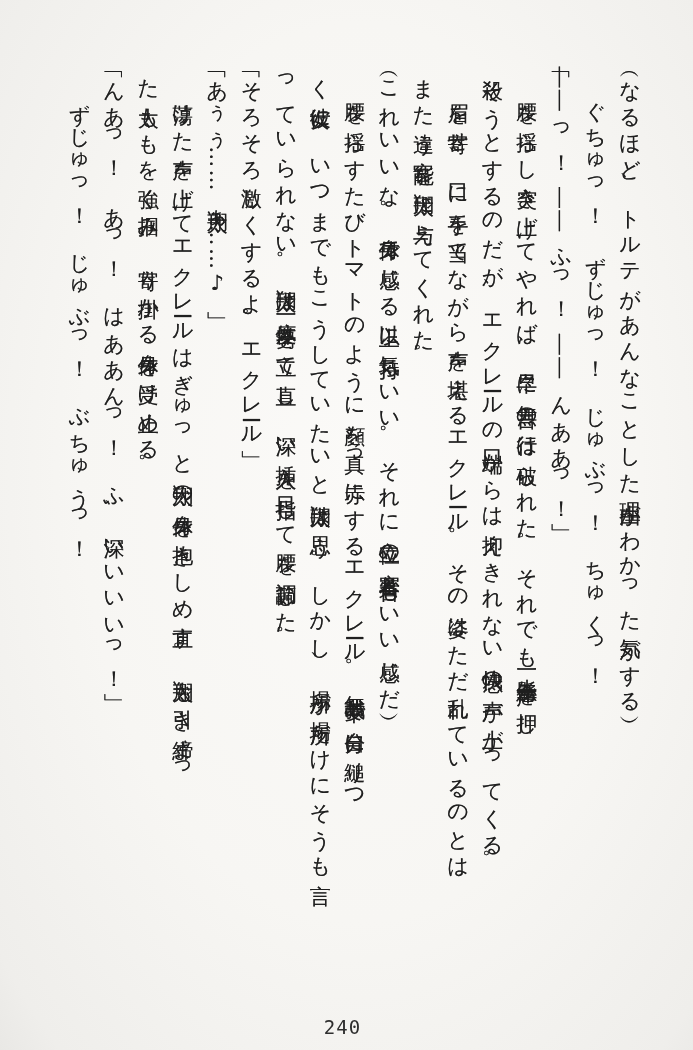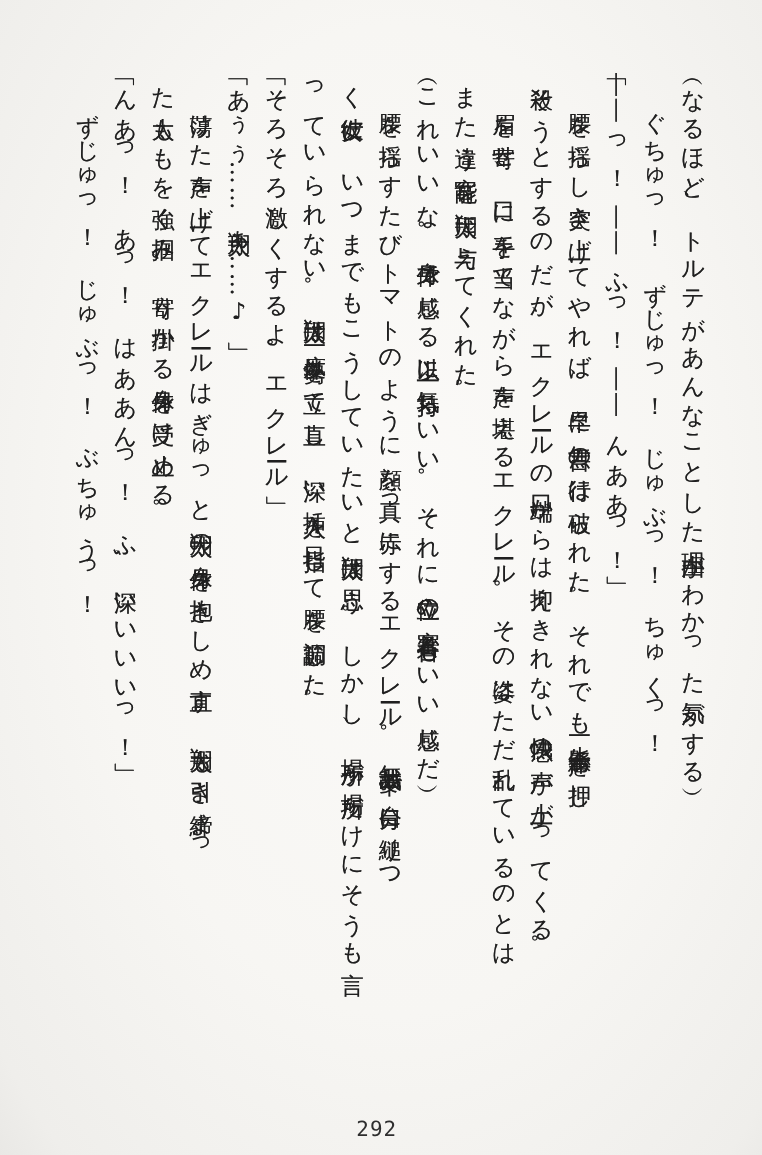--- a/index.html
+++ b/index.html
@@ -64,14 +64,14 @@
     <p class="tline">　腰を揺らすたびトマトのように顔を真っ赤にするエクレール。無我夢中で自分に縋りつ</p>
     <p class="tline">く彼女に、いつまでもこうしていたいと翔太は思う。しかし、場所が場所だけにそうも言</p>
     <p class="tline">っていられない。翔太は一度体勢を立て直し、深い挿入を目指して腰を調節した。</p>
     <p class="tline">「そろそろ激しくするよ。エクレール」</p>
     <p class="tline">「あぅぅ……翔太ぁ……♪」</p>
     <p class="tline">　蕩けた声を上げてエクレールはぎゅっと翔太の身体を抱きしめ直す。翔太も引き締まっ</p>
     <p class="tline">た太ももを強く掴み、寄り掛かる身体を受け止める。</p>
     <p class="tline">「んあっ！　あっ！　はああんっ！　ふ、深いいいいっ！」</p>
     <p class="tline">　ずじゅっ！　じゅぶっ！　ぶちゅうっ！</p>
   </div>
-  <div class="page-number">292</div>
+  <div class="page-number">240</div>
 </div>
 
 </body></html>

